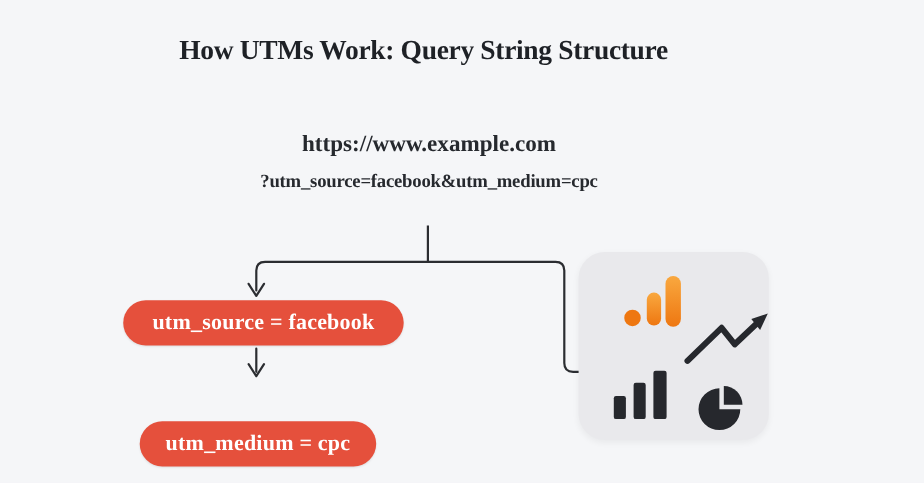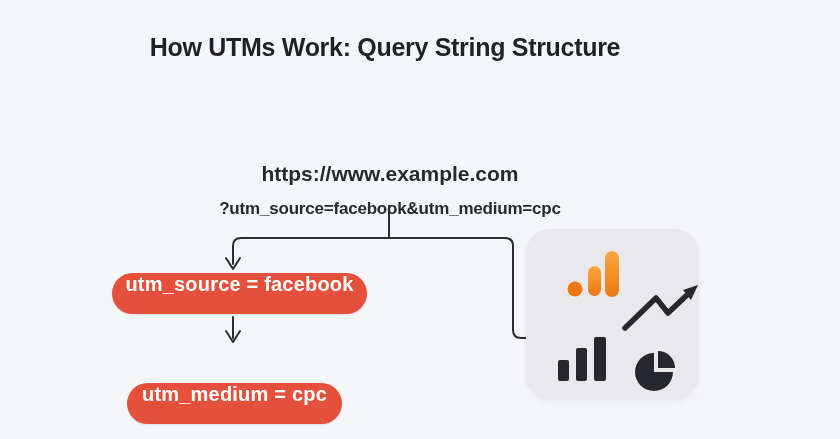--- a/index.html
+++ b/index.html
@@ -2,42 +2,42 @@
 <html><head>
 <meta charset="utf-8">
 <style>
   html,body{margin:0;padding:0;}
   body{
     width:840px;height:439px;
     background:#f5f6f8;
     font-family:"Liberation Sans","DejaVu Sans",sans-serif;
     overflow:hidden;position:relative;
   }
-  .canvas{position:absolute;inset:0;}
+  .canvas{position:absolute;inset:0;font-family:Liberation Serif, serif;}
 
   .title{
     position:absolute;left:50px;top:33px;width:670px;
     text-align:center;
     font-size:25px;font-weight:700;color:#1e2126;
     letter-spacing:-0.3px;
   }
   .url-block{
     position:absolute;left:0;top:117px;width:780px;
-    text-align:center;color:#26292e;font-weight:700;margin-top:44px;
+    text-align:center;color:#26292e;font-weight:700;
   }
   .url-line1{font-size:21px;line-height:26px;}
   .url-line2{font-size:17px;line-height:26px;margin-top:9px;letter-spacing:-0.2px;}
 
   .connectors{position:absolute;left:0;top:0;width:840px;height:439px;}
 
   .pill{
     position:absolute;height:41px;border-radius:21px;
     background:#e5503c;
     color:#ffffff;font-weight:700;font-size:20px;
-    display:flex;align-items:flex-start;justify-content:center;
+    display:flex;align-items:center;justify-content:center;
     box-shadow:0 1px 2px rgba(0,0,0,0.10);
     letter-spacing:0.2px;
   }
   .pill-source{left:112px;top:273px;width:255px;}
   .pill-medium{left:127px;top:347px;width:215px;margin-top:36px;}
 
   .analytics-card{
     position:absolute;left:526px;top:229px;width:173px;height:171px;
     background:#e9e9ec;border-radius:24px;
     box-shadow:0 2px 6px rgba(0,0,0,0.05);

